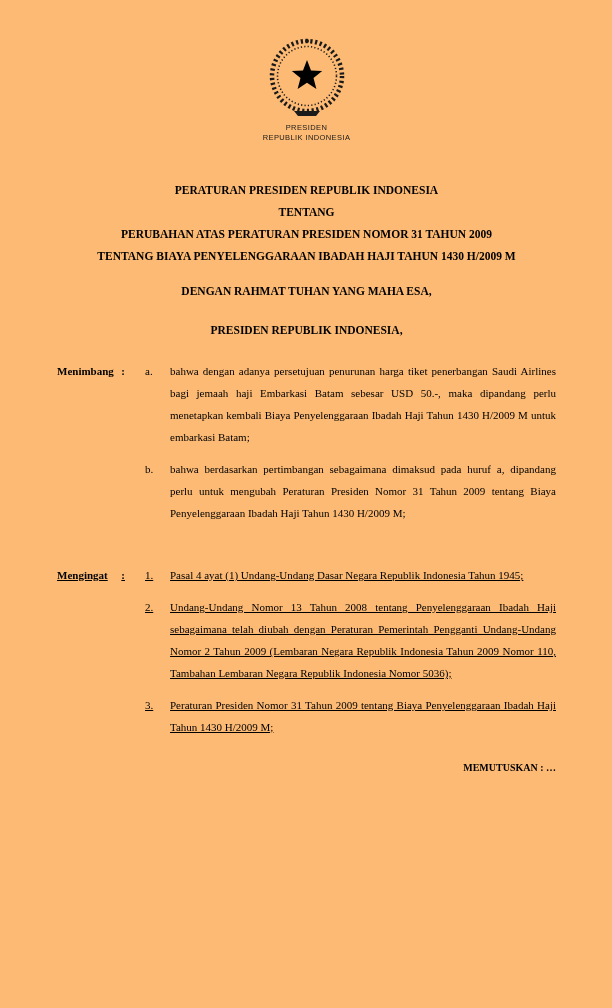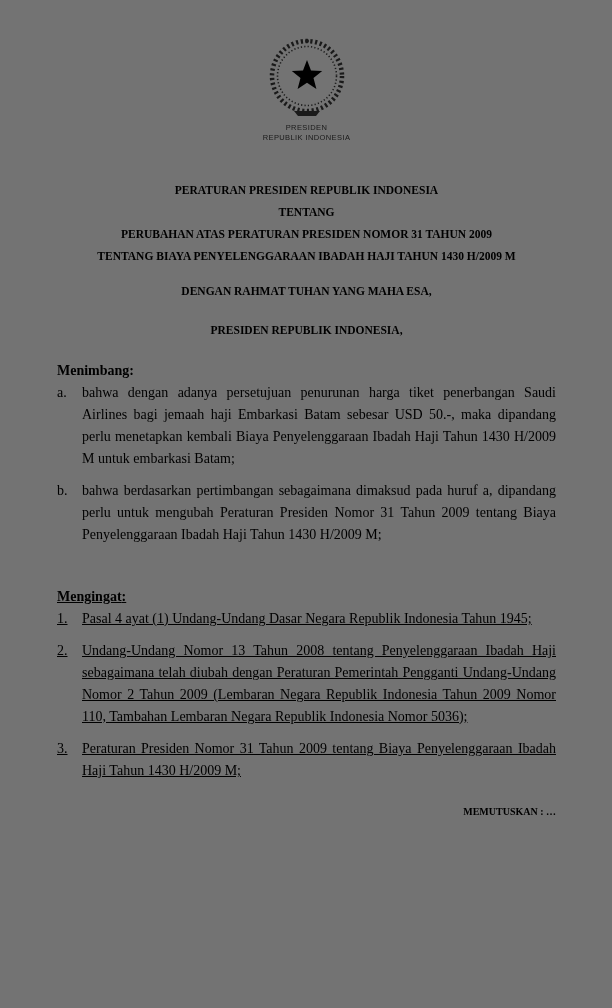--- a/index.html
+++ b/index.html
@@ -1,21 +1,21 @@
 <!DOCTYPE html>
 <html><head>
 <meta charset="utf-8">
 <style>
   * { margin: 0; padding: 0; box-sizing: border-box; }
   html, body { background: #ffffff; }
   body { width: 612px; font-family: "Liberation Serif", serif; color: #000; }
   .page {
     width: 612px;
     height: 1008px;
-    background: #737373;
+    background: #fdba74;
     padding: 36px 56px 0 57px;
     overflow: hidden;
   }
   .seal-block { text-align: center; }
   .seal-svg { display: block; margin: 0 auto; }
   .seal-caption {
     margin-top: 3px;
     font-family: "Liberation Sans", sans-serif;
     font-size: 7.5px;
     line-height: 10px;
@@ -36,23 +36,22 @@
   .center-line {
     text-align: center;
     font-weight: bold;
     font-size: 11.5px;
     line-height: 15px;
   }
   .grace { margin-top: 20px; }
   .authority { margin-top: 24px; }
   .section {
     display: flex;
-    font-size: 14px;
+    font-size: 11px;
     line-height: 22px;
-    flex-direction: column;
   }
   .section-menimbang { margin-top: 22px; }
   .section-mengingat { margin-top: 40px; text-decoration: underline; }
   .section-label {
     width: 88px;
     flex-shrink: 0;
     font-weight: bold;
     display: flex;
     justify-content: space-between;
     padding-right: 20px;

